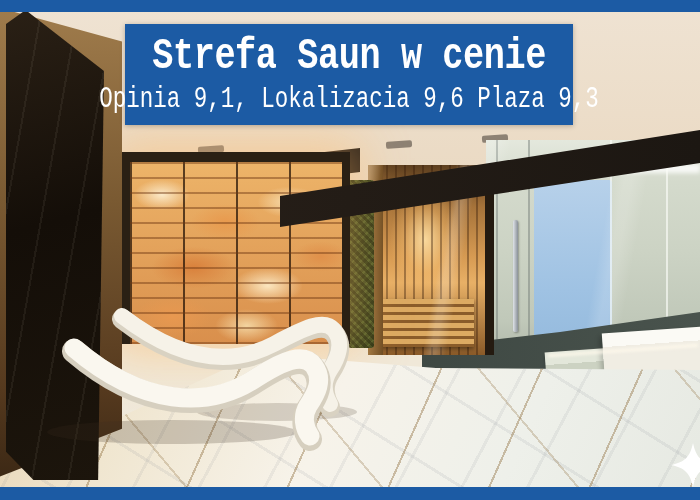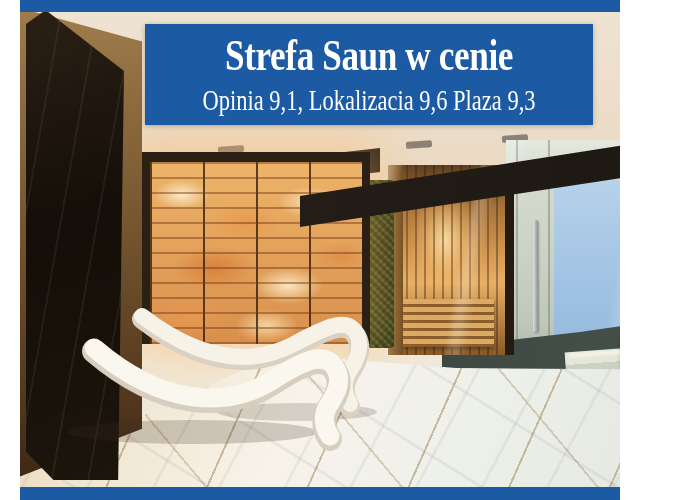--- a/index.html
+++ b/index.html
@@ -1,18 +1,18 @@
 <!DOCTYPE html>
 <html style="--color-accent: #1c5ba4; --color-banner_text: #ffffff; --color-salt_glow: #f3b872; --color-moss: #3c491f; --color-marble: #f2ead8; --color-lounger: #f6f2e8;"><head>
 <meta charset="utf-8">
 <style>
   html,body{margin:0;padding:0;background:#ffffff;}
   .canvas{
-    position:relative;width:600px;height:500px;overflow:hidden;
-    font-family:Liberation Serif, serif;background:#fff;margin-left:20px;
+    position:relative;width:700px;height:500px;overflow:hidden;
+    font-family:Liberation Mono, monospace;background:#fff;
   }
   
   .photo{
     position:absolute;inset:0;
     background:linear-gradient(180deg,#efe3d3 0%,#ead9c2 38%,#eddfc9 55%,#f0e8d8 72%,#efe9dc 100%);
   }
   .photo *{position:absolute;}
   .vent{width:26px;height:7px;background:#5a5248;opacity:.65;border-radius:2px;transform:rotate(-4deg);}
   .sensor{width:7px;height:7px;border-radius:50%;background:#3a342c;opacity:.8;}
 

